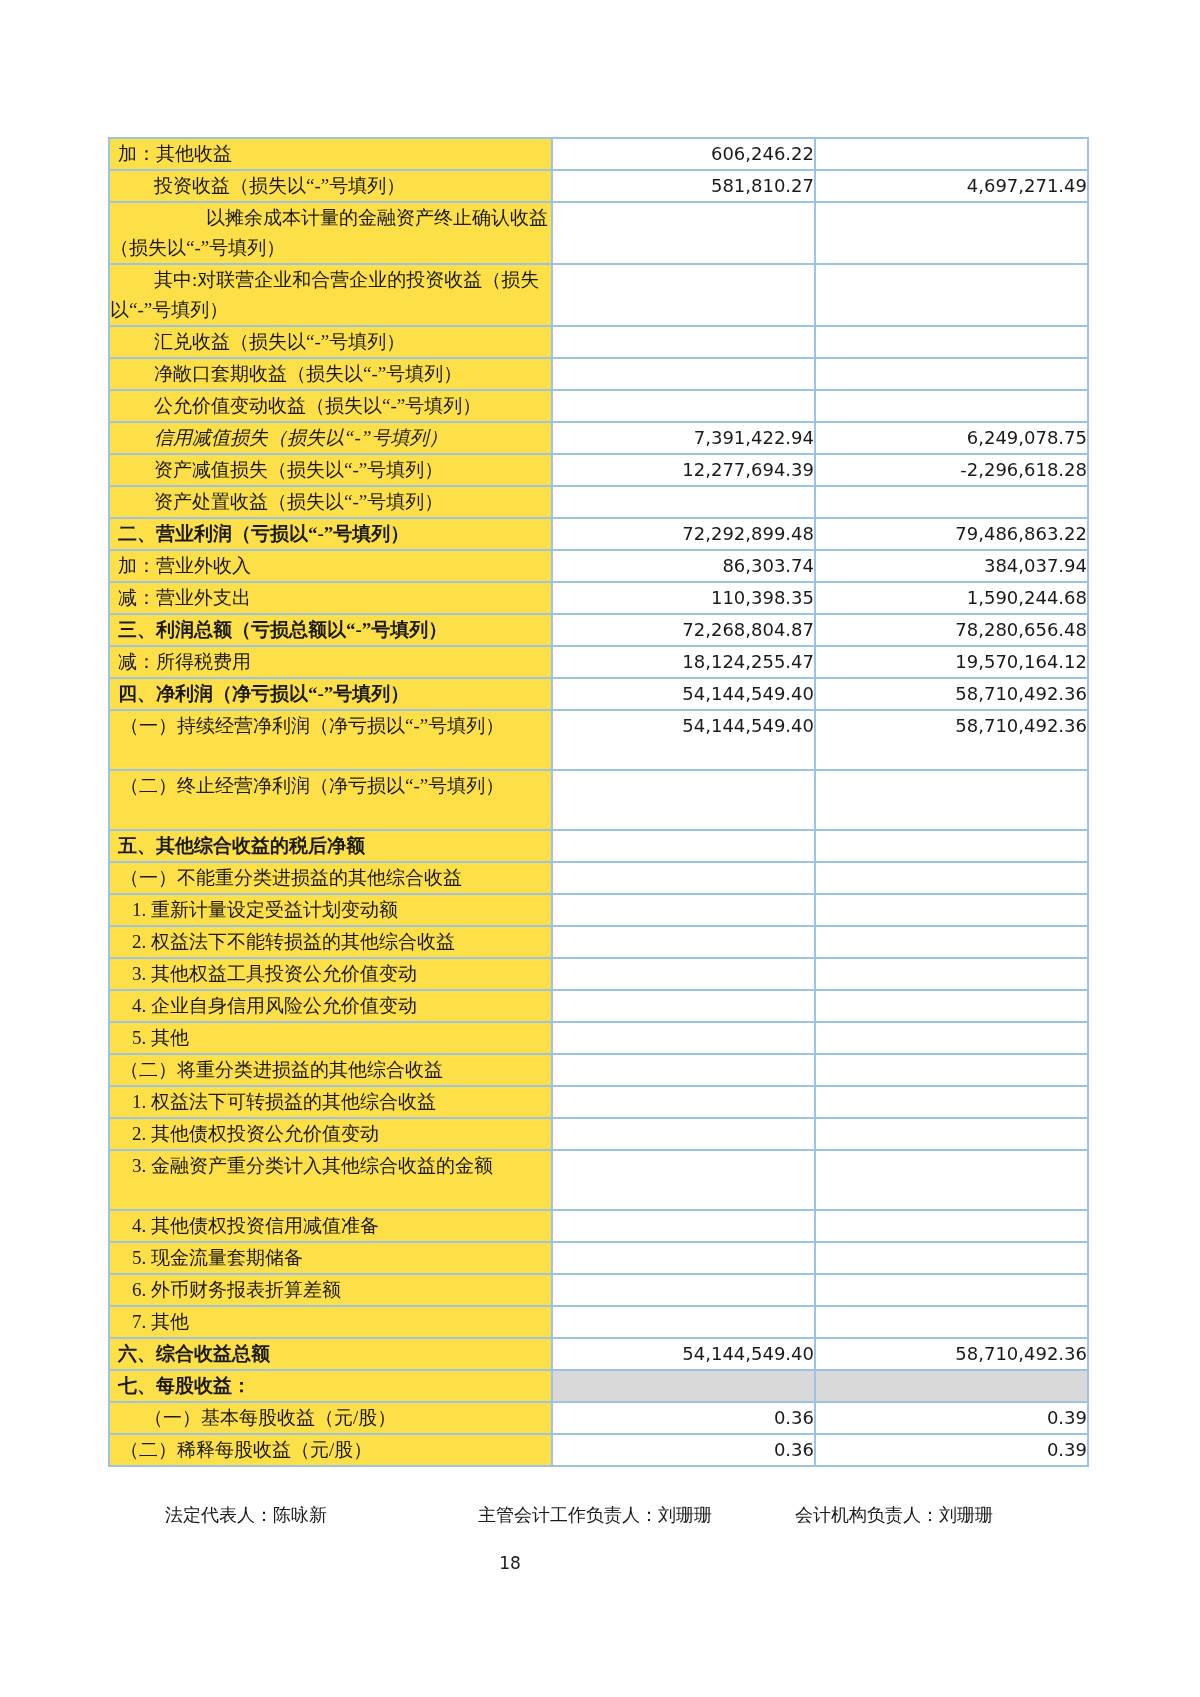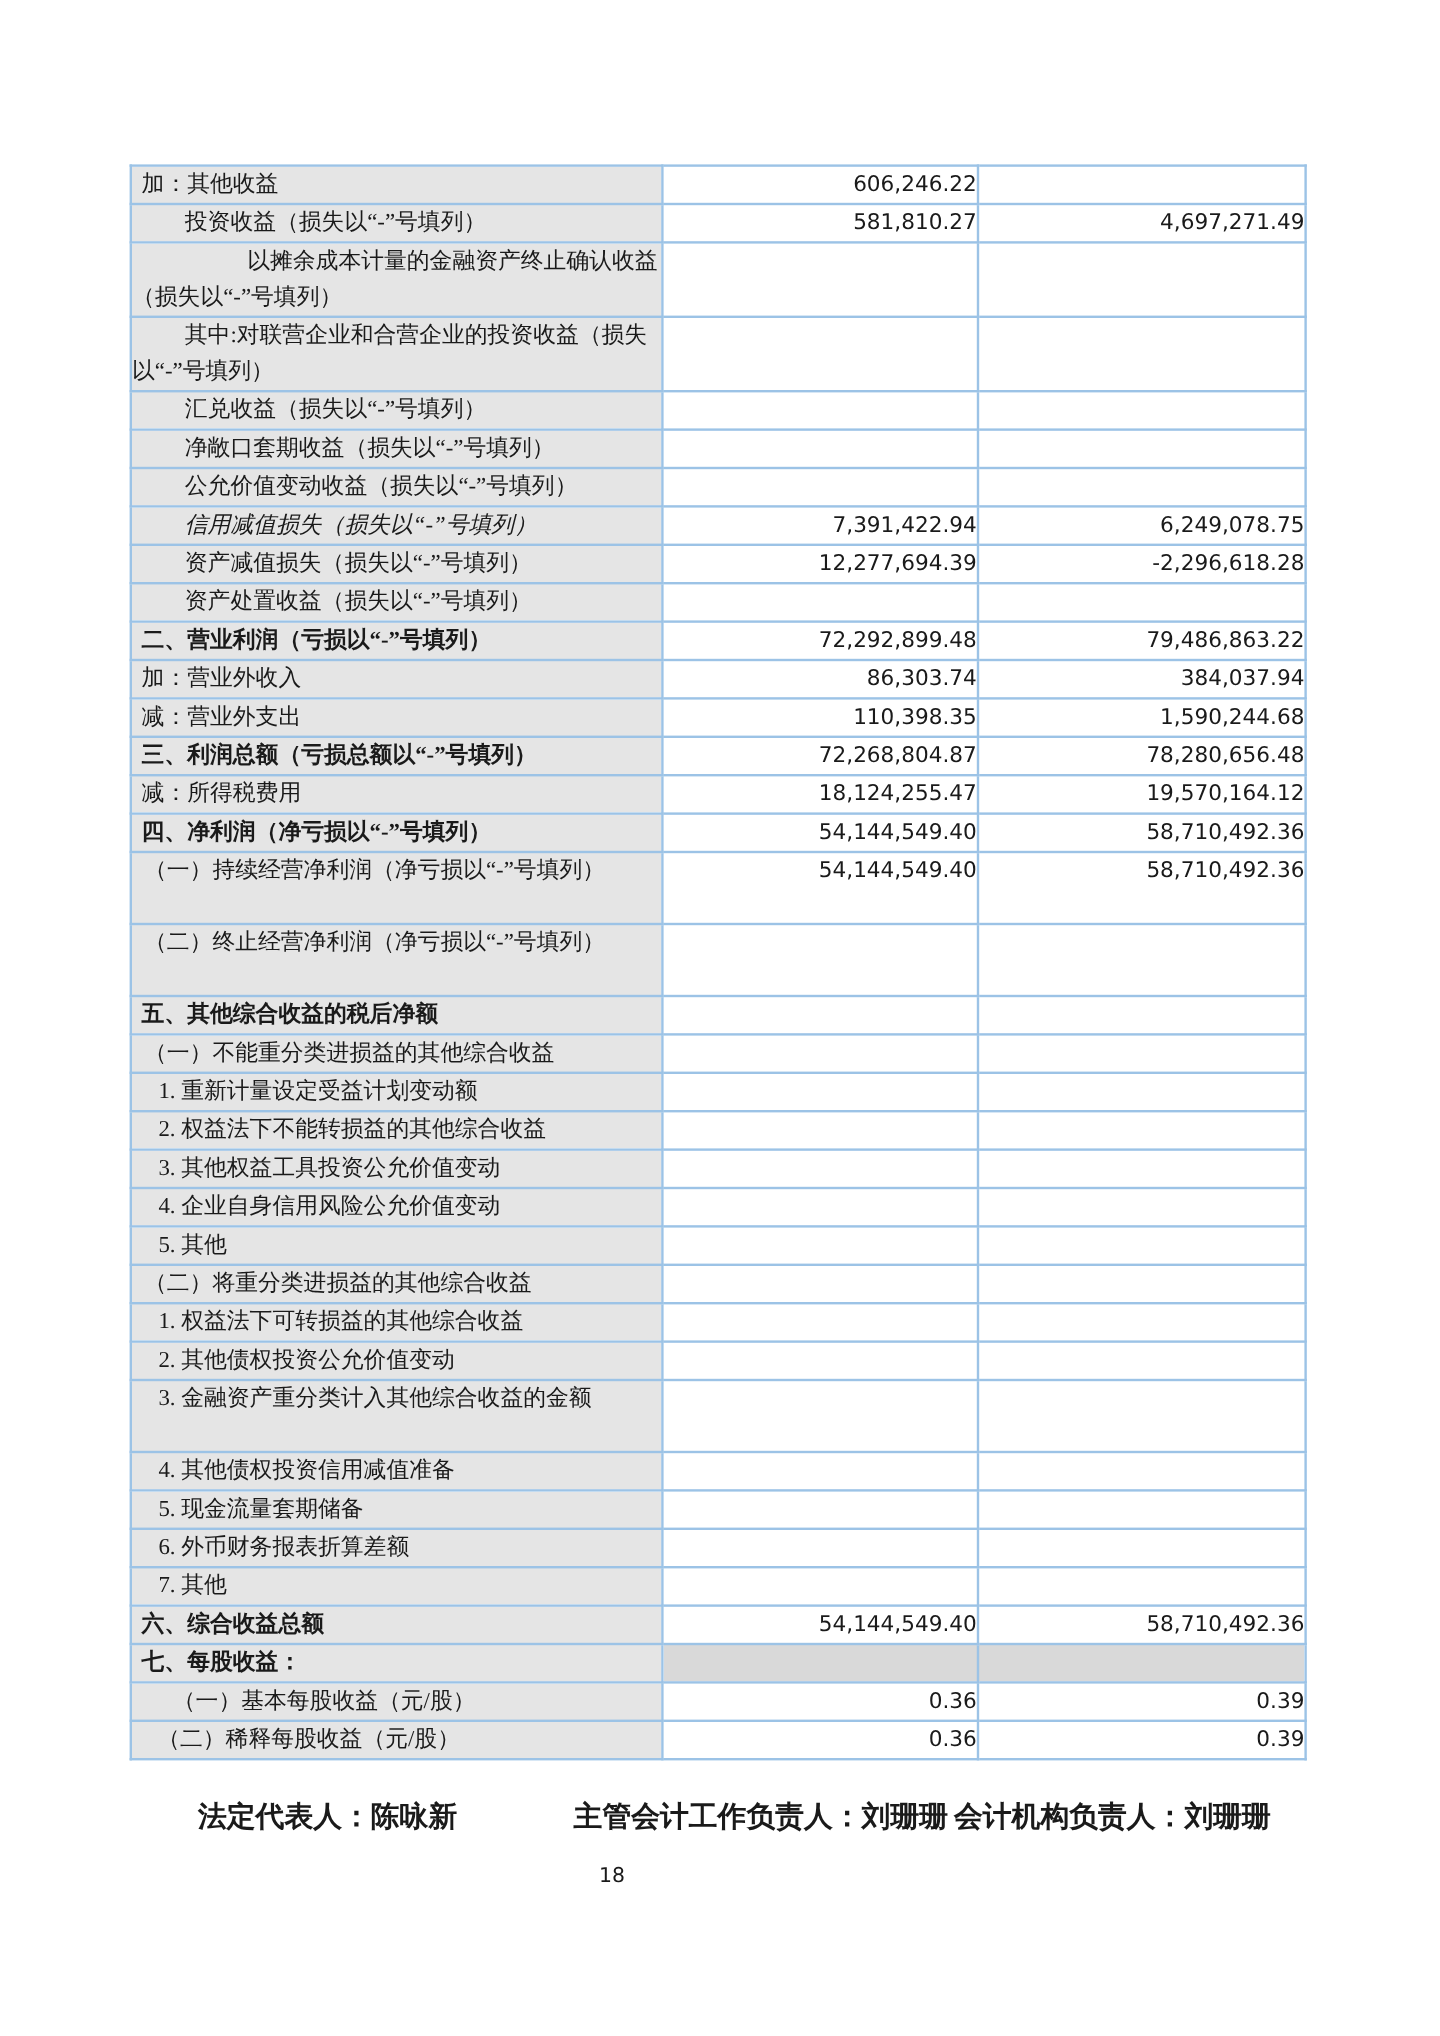--- a/index.html
+++ b/index.html
@@ -14,34 +14,34 @@
     border-collapse:collapse;table-layout:fixed;
   }
   table.fin td{
     border:2px solid #9cc3e6;
     vertical-align:top;
     line-height:30px;
     overflow:hidden;
     padding:0;
   }
   td.lbl{
-    background:#e5e5e5;
+    background:#fde047;
     font-size:19px;
     padding:0 4px 0 4px;
   }
   td.val{
     background:#ffffff;
     font-family:"DejaVu Sans","Liberation Sans",sans-serif;
     font-size:18px;
     text-align:right;
     padding:0 15px 0 4px;
   }
   tr.bold td.lbl{font-weight:700;}
   tr.grayvals td.val{background:#d9d9d9;}
-  .footer-line{position:absolute;top:1500px;left:0;width:1180px;height:30px;font-size:24px;line-height:30px;font-weight:bold;}
+  .footer-line{position:absolute;top:1500px;left:0;width:1180px;height:30px;font-size:18px;line-height:30px;}
   .footer-item{position:absolute;white-space:nowrap;}
   .f1{left:165px;}
   .f2{left:478px;}
   .f3{left:795px;}
   .pageno{
     position:absolute;top:1553px;left:0;width:1020px;text-align:center;
     font-family:"DejaVu Sans","Liberation Sans",sans-serif;font-size:17px;
   }
 </style>
 </head>
@@ -230,21 +230,21 @@
           <td class="lbl" style="text-indent: 8px;">七、每股收益：</td>
           <td class="val"></td>
           <td class="val"></td>
         </tr>
         <tr style="height: 30px;">
           <td class="lbl" style="text-indent: 10px; padding-left: 24px;">（一）基本每股收益（元/股）</td>
           <td class="val">0.36</td>
           <td class="val">0.39</td>
         </tr>
         <tr style="height: 30px;">
-          <td class="lbl" style="text-indent: 10px; padding-left: 11px;">（二）稀释每股收益（元/股）</td>
+          <td class="lbl" style="text-indent: 10px;">（二）稀释每股收益（元/股）</td>
           <td class="val">0.36</td>
           <td class="val">0.39</td>
         </tr>
       </tbody>
   </table>
 
   <div class="footer-line">
     <span class="footer-item f1">法定代表人：陈咏新</span>
     <span class="footer-item f2">主管会计工作负责人：刘珊珊</span>
     <span class="footer-item f3">会计机构负责人：刘珊珊</span>

